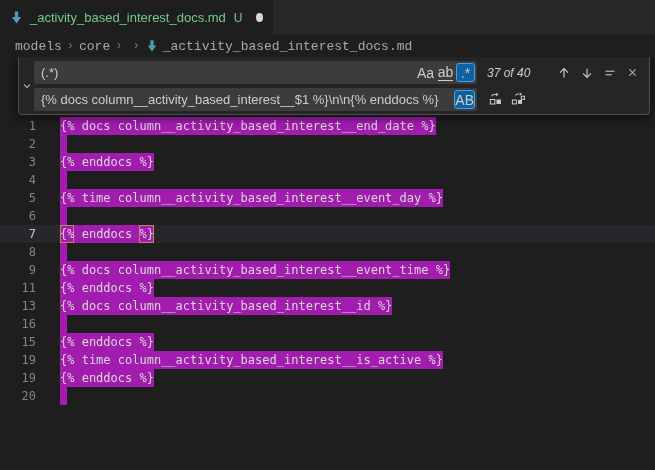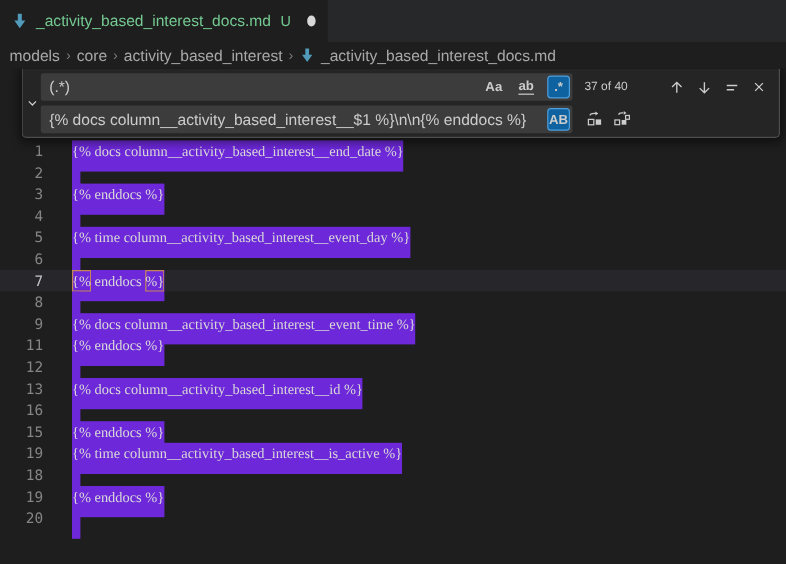--- a/index.html
+++ b/index.html
@@ -10,57 +10,57 @@
   .tabbar { height:35px; background:#27282a; display:flex; align-items:stretch; }
   .tab { width:273px; background:#1e1e1e; display:flex; align-items:center;
     padding:0 10px 0 9px; cursor:pointer; }
   .tab .mdicon { width:15px; height:15px; flex:0 0 auto; margin-right:6px; }
   .tabname { color:#73c991; font-size:13px; white-space:nowrap; }
   .git-u { color:#73c991; font-size:12px; margin-left:8px; }
   .dot { width:9px; height:9px; border-radius:50%; background:#d8d8d8; margin-left:13px; }
 
   
   .breadcrumbs { height:22px; background:#1e1e1e; display:flex; align-items:center;
-    padding-left:8px; font-size:13px; color:#a9a9a9; }
+    padding-left:15px; font-size:13px; color:#a9a9a9;font-family:Liberation Mono, monospace; }
   .crumb { cursor:pointer; white-space:nowrap; }
   .csep { color:#7a7a7a; margin:0 5px; font-size:12px; }
   .crumb-file { display:flex; align-items:center; }
   .crumb-file .mdicon { width:14px; height:14px; margin-right:4px; }
 
   
   .editor { position:relative; height:413px; background:#1e1e1e; overflow:hidden; }
   .lines { position:absolute; top:60px; left:0; right:0;
     font-family:"DejaVu Sans Mono", monospace; font-size:12px; line-height:18px; }
   .line { height:18px; display:flex; white-space:pre; }
   .line.cur { background:#27272b; }
   .num { width:36px; text-align:right; color:#858585; flex:0 0 auto; }
   .line.cur .num { color:#c6c6c6; }
   .txt { padding-left:24px; color:#d9d9d9; }
-  .hl { display:inline-block; height:26px; background:#6d28d9;font-family:Liberation Serif, serif; }
+  .hl { display:inline-block; height:18px; background:#a21caf; }
   .hl.empty { width:7px; }
   .bk { display:inline-block; height:18px; box-shadow:inset 0 0 0 1px #c5855b; }
 
   
   .findw { position:absolute; top:0; left:18px; right:5px; height:58px;
     background:#252526; border:1px solid #4d4d4d; border-top:none;
     border-radius:0 0 4px 4px; box-shadow:0 2px 8px 2px rgba(0,0,0,0.45);
     display:flex; z-index:5; }
   .togglecol { width:15px; display:flex; align-items:center; justify-content:center;
     cursor:pointer; }
   .frows { flex:1; padding:4px 4px 4px 0; display:flex; flex-direction:column; gap:4px; }
   .frow { display:flex; align-items:center; height:23px; }
   .finput { width:443px; height:23px; background:#3c3c3c; border-radius:2px;
     display:flex; align-items:center; padding:0 2px 0 7px; overflow:hidden; }
   .fval { flex:1; color:#cccccc; font-size:13px; white-space:nowrap; overflow:hidden; }
-  .fopt { flex:0 0 auto; min-width:19px; height:19px; margin-left:8px; border-radius:3px;
+  .fopt { flex:0 0 auto; min-width:19px; height:19px; margin-left:1px; border-radius:3px;
     display:flex; align-items:center; justify-content:center; color:#cccccc;
-    font-size:11px; cursor:pointer; border:1px solid transparent;font-weight:bold; }
+    font-size:14px; cursor:pointer; border:1px solid transparent; }
   .fopt.ww span { border-bottom:1px solid #cccccc; }
   .fopt.active { background:#0f62a0; border:1px solid #4d9fde; }
-  .fcount { margin-left:10px; color:#cccccc; font-size:10px; white-space:nowrap; }
+  .fcount { margin-left:10px; color:#cccccc; font-size:12px; white-space:nowrap;font-style:italic; }
   .spacer { flex:1; }
   .ibtn { width:21px; height:21px; margin-left:2px; border-radius:3px; display:flex;
     align-items:center; justify-content:center; cursor:pointer; background:transparent;
     border:none; }
   .ibtn svg { stroke:#cccccc; }
   .ibtn:last-child { margin-right:2px; }
 </style>
 </head>
 <body>
 
@@ -73,21 +73,20 @@
     <span class="git-u">U</span>
     <span class="dot"></span>
   </div>
 </div>
 
 <div class="breadcrumbs">
   <span class="crumb">models</span>
   <span class="csep">›</span>
   <span class="crumb">core</span>
   <span class="csep">›</span>
-  <span class="crumb">activity_based_interest</span>
   <span class="csep">›</span>
   <span class="crumb crumb-file">
     <svg class="mdicon" viewBox="0 0 16 16">
         <path fill="#519aba" d="M6.2 1.5h3.6v6h3.1L8 14.4 3.1 7.5h3.1z"></path>
       </svg>
     <span>_activity_based_interest_docs.md</span>
   </span>
 </div>
 
 <div class="editor">
@@ -95,26 +94,24 @@
       <div class="line"><span class="num">1</span><span class="txt"><span class="hl">{% docs column__activity_based_interest__end_date %}</span></span></div>
       <div class="line"><span class="num">2</span><span class="txt"><span class="hl empty"></span></span></div>
       <div class="line"><span class="num">3</span><span class="txt"><span class="hl">{% enddocs %}</span></span></div>
       <div class="line"><span class="num">4</span><span class="txt"><span class="hl empty"></span></span></div>
       <div class="line"><span class="num">5</span><span class="txt"><span class="hl">{% time column__activity_based_interest__event_day %}</span></span></div>
       <div class="line"><span class="num">6</span><span class="txt"><span class="hl empty"></span></span></div>
       <div class="line cur"><span class="num">7</span><span class="txt"><span class="hl"><span class="bk">{%</span><span> enddocs </span><span class="bk">%}</span></span></span></div>
       <div class="line"><span class="num">8</span><span class="txt"><span class="hl empty"></span></span></div>
       <div class="line"><span class="num">9</span><span class="txt"><span class="hl">{% docs column__activity_based_interest__event_time %}</span></span></div>
       <div class="line"><span class="num">11</span><span class="txt"><span class="hl">{% enddocs %}</span></span></div>
-      <div class="line"><span class="num">12</span><span class="txt"><span class="hl empty"></span></span></div>
       <div class="line"><span class="num">13</span><span class="txt"><span class="hl">{% docs column__activity_based_interest__id %}</span></span></div>
       <div class="line"><span class="num">16</span><span class="txt"><span class="hl empty"></span></span></div>
       <div class="line"><span class="num">15</span><span class="txt"><span class="hl">{% enddocs %}</span></span></div>
       <div class="line"><span class="num">19</span><span class="txt"><span class="hl">{% time column__activity_based_interest__is_active %}</span></span></div>
-      <div class="line"><span class="num">18</span><span class="txt"><span class="hl empty"></span></span></div>
       <div class="line"><span class="num">19</span><span class="txt"><span class="hl">{% enddocs %}</span></span></div>
       <div class="line"><span class="num">20</span><span class="txt"><span class="hl empty"></span></span></div>
     </div>
 
   <div class="findw">
     <div class="togglecol">
       <svg width="12" height="12" viewBox="0 0 16 16" fill="none" stroke="#cccccc" stroke-width="1.4">
         <path d="M4 6l4 4 4-4"></path>
         </svg>
     </div>

